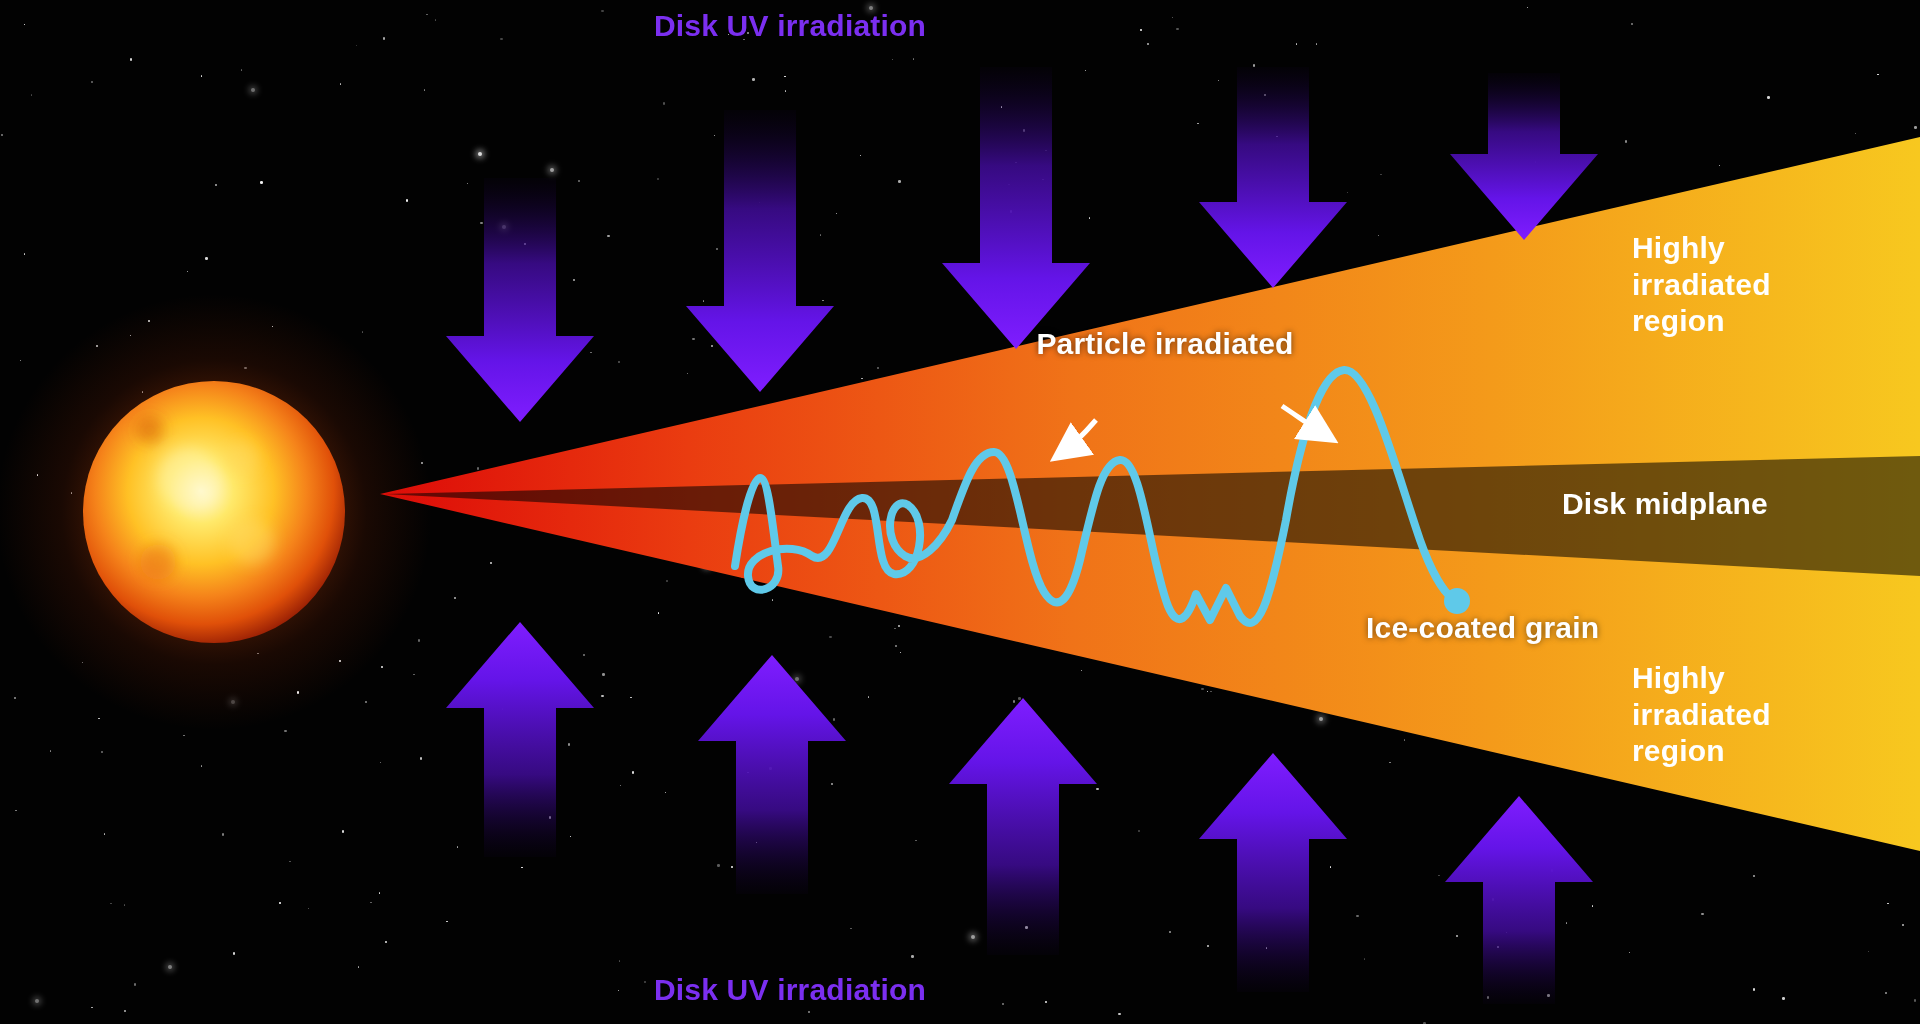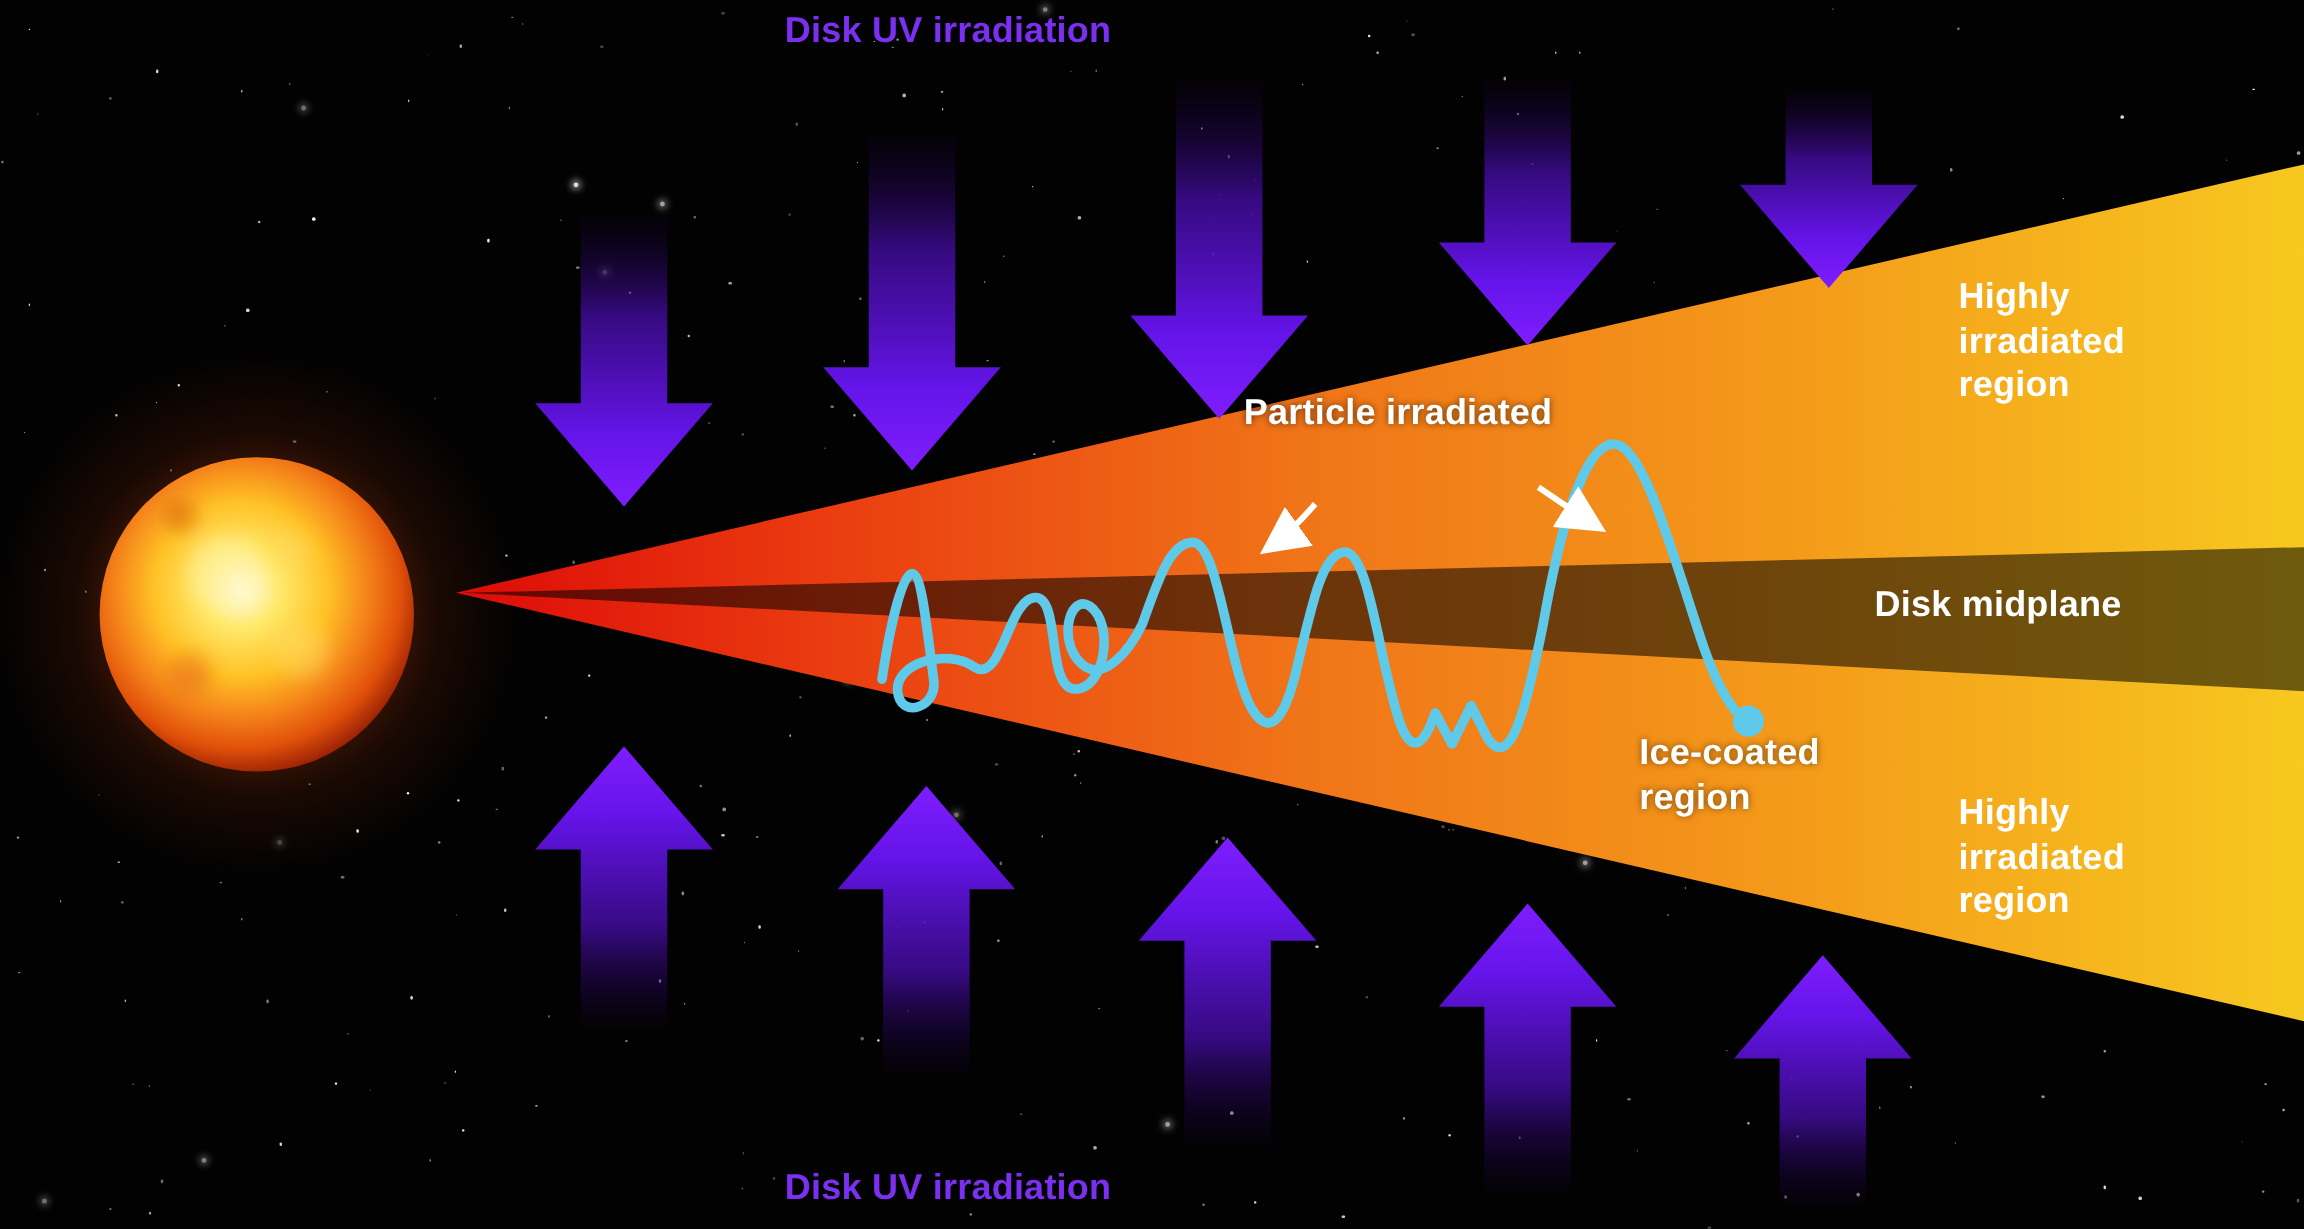--- a/index.html
+++ b/index.html
@@ -462,18 +462,18 @@
   </svg>
 
   <div class="lbl purple" id="uv-top">Disk UV irradiation</div>
 
   <div class="lbl" id="particle">Particle irradiated</div>
 
   <div class="lbl" id="highly-top">Highly irradiated region</div>
 
   <div class="lbl" id="midplane">Disk midplane</div>
 
-  <div class="lbl" id="ice">Ice-coated region</div>
+  <div class="lbl" id="ice">Ice-coated grain</div>
 
   <div class="lbl" id="highly-bottom">Highly irradiated region</div>
 
   <div class="lbl purple" id="uv-bottom">Disk UV irradiation</div>
 </div>
 
 </body></html>

